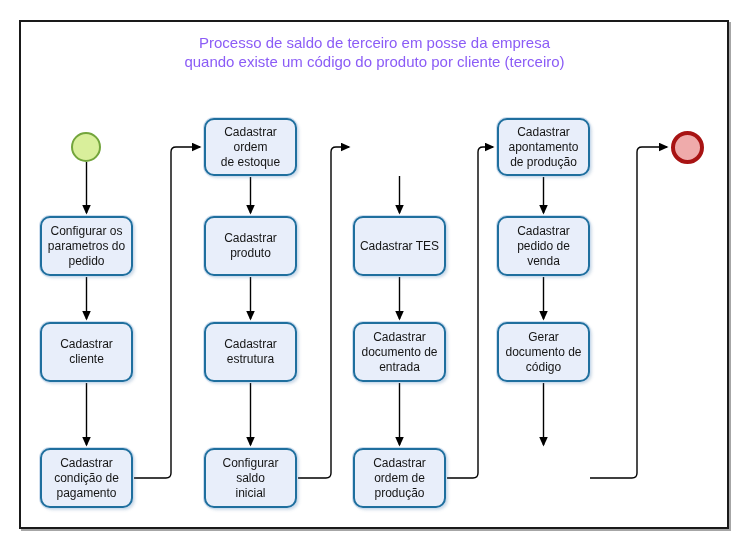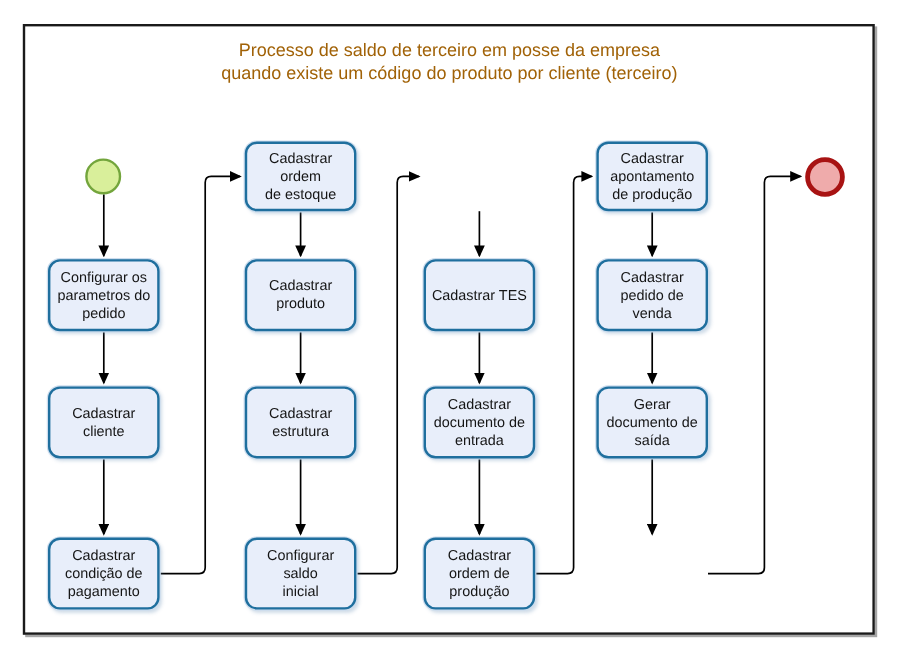--- a/index.html
+++ b/index.html
@@ -7,21 +7,21 @@
     position:relative;width:750px;height:550px;background:#ffffff;overflow:hidden;
     font-family:"Liberation Sans",sans-serif;color:#111;
   }
   .frame{
     position:absolute;left:19px;top:20px;width:706px;height:505px;
     border:2px solid #1a1a1a;background:#ffffff;
     box-shadow:2px 2px 0 rgba(0,0,0,0.35);
   }
   .title{
     position:absolute;left:20px;top:33px;width:709px;
-    text-align:center;font-size:15px;line-height:19px;color:#a16207;
+    text-align:center;font-size:15px;line-height:19px;color:#8b5cf6;
     white-space:pre-line;
   }
   .edges{position:absolute;left:0;top:0;width:750px;height:550px;pointer-events:none;}
   .pbox{
     position:absolute;width:93px;box-sizing:border-box;
     background:#e8eefa;border:2px solid #1f6f9e;border-radius:10px;
     box-shadow:0 0 0 1px #cdddee,2px 2px 3px rgba(100,140,180,0.30);
     display:flex;align-items:center;justify-content:center;
     text-align:center;font-size:12px;line-height:15px;color:#151515;
     white-space:pre-line;padding:2px;
@@ -114,14 +114,14 @@
 produção</div>
 
   <div class="pbox c4 r1">Cadastrar
 apontamento
 de produção</div>
   <div class="pbox c4 r2">Cadastrar
 pedido de
 venda</div>
   <div class="pbox c4 r3">Gerar
 documento de
-saída</div>
+código</div>
 </div>
 
 </body></html>

